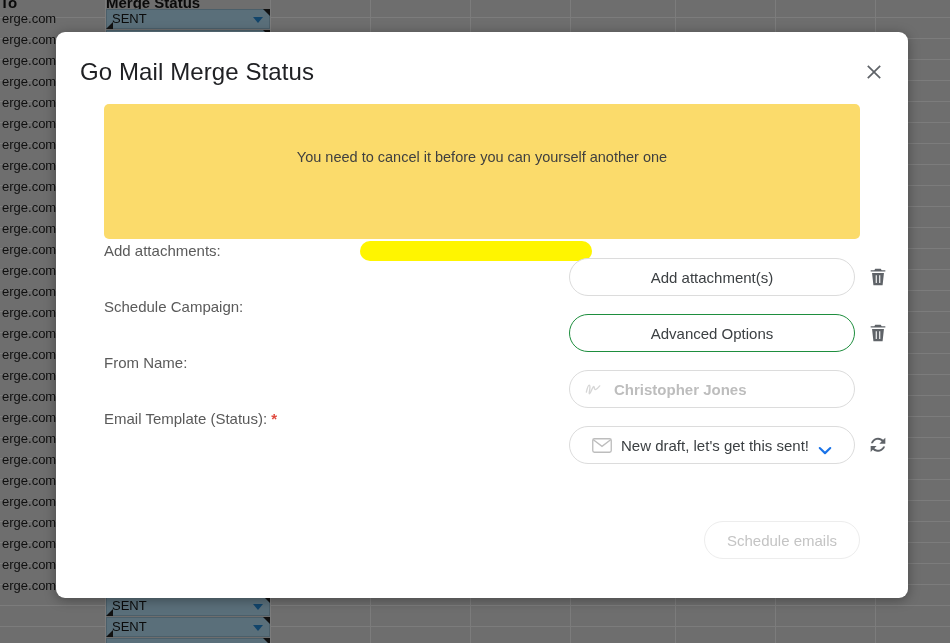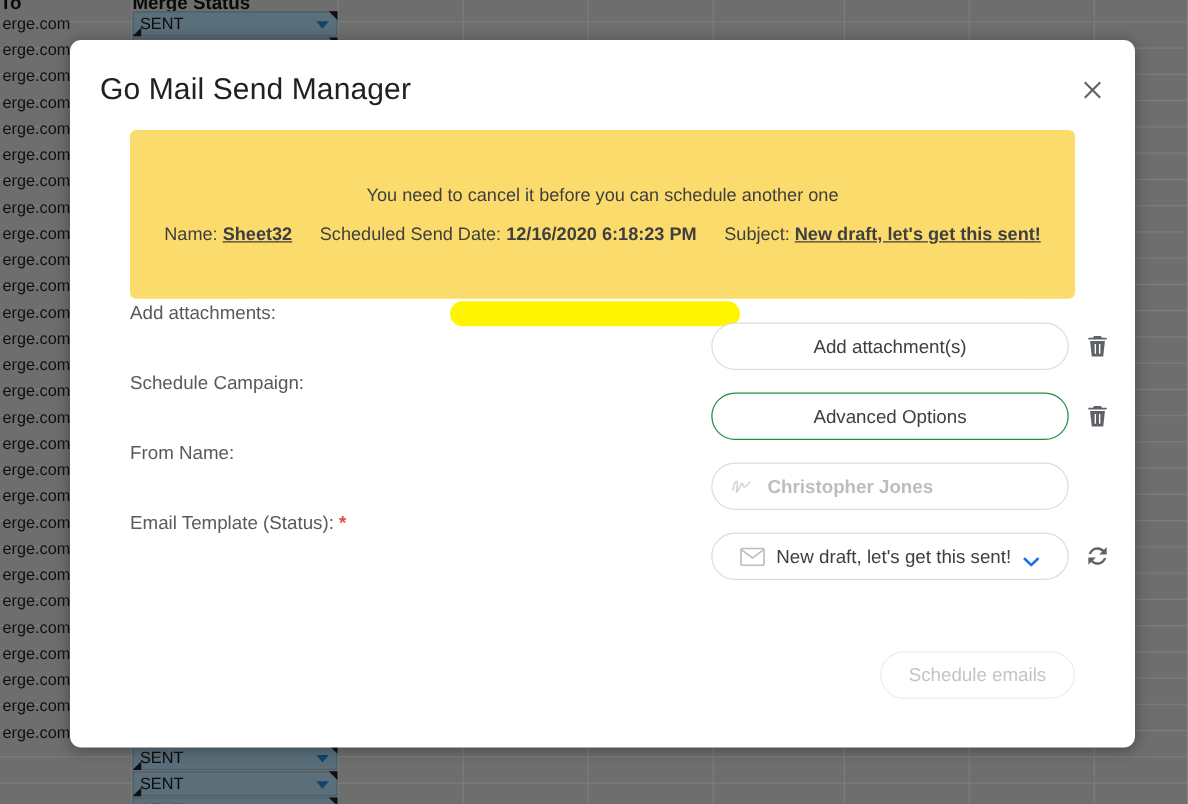--- a/index.html
+++ b/index.html
@@ -434,41 +434,31 @@
         </div>
         <div class="cell-status" style="top: 638px;">
           <span class="txt">SENT</span>
           <span class="corner"></span>
         </div>
       </div>
   </div>
 
   <div id="modal">
 
-    <div id="modal-title">Go Mail Send Manager</div>
+    <div id="modal-title">Go Mail Merge Status</div>
 
     <div id="close-btn">
       <svg viewBox="0 0 24 24" width="24" height="24" aria-hidden="true">
         <path d="M6.4 5.2 L12 10.8 L17.6 5.2 L18.8 6.4 L13.2 12 L18.8 17.6 L17.6 18.8
                  L12 13.2 L6.4 18.8 L5.2 17.6 L10.8 12 L5.2 6.4 Z" fill="currentColor"></path>
       </svg>
     </div>
 
     <div id="alert">
-      <div id="alert-sub">You need to cancel it before you can schedule another one</div>
-      <div id="alert-meta">
-        <span>Name:</span>
-        <span class="b">Sheet32</span>
-        <span class="gap"></span>
-        <span>Scheduled Send Date:</span>
-        <span class="bold-plain">12/16/2020 6:18:23 PM</span>
-        <span class="gap"></span>
-        <span>Subject:</span>
-        <span class="b">New draft, let's get this sent!</span>
-      </div>
+      <div id="alert-sub">You need to cancel it before you can yourself another one</div>
     </div>
 
     <div id="redact-bar"></div>
 
     <div id="form-rows">
         <div class="row-label" style="top: 210px;"><span>Add attachments:</span></div>
         <div class="pill" style="top: 226px;">
           <span>Add attachment(s)</span>
         </div>
         <div class="icon-btn" style="top: 234px;">

